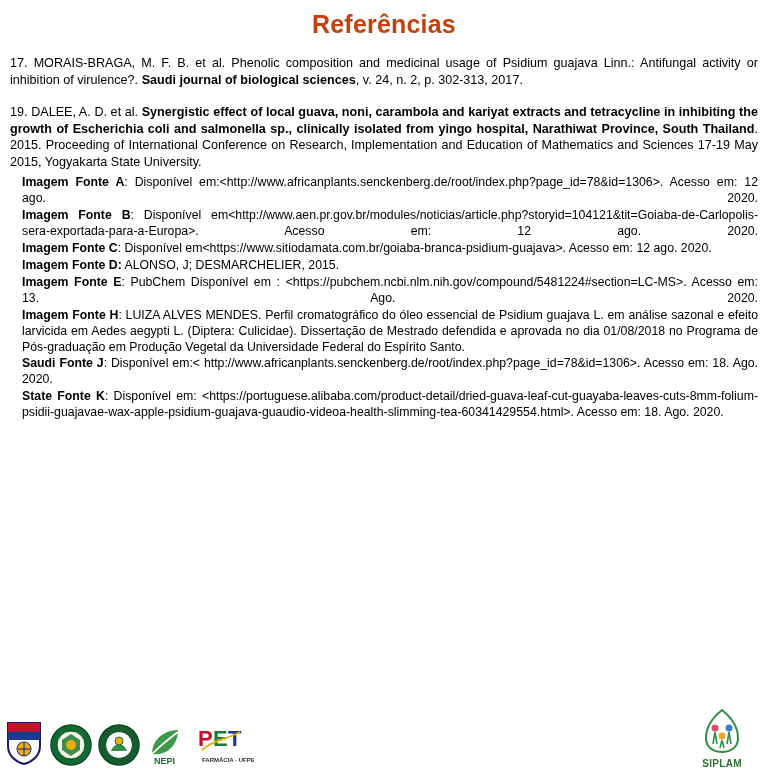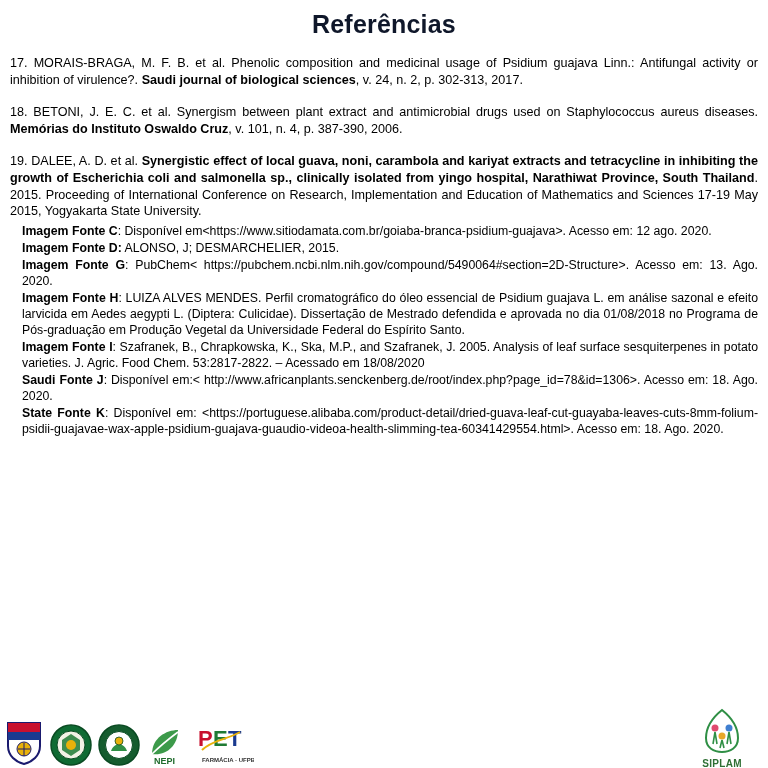--- a/index.html
+++ b/index.html
@@ -17,21 +17,21 @@
   }
   .page {
     width: 768px;
     height: 768px;
     box-sizing: border-box;
     padding: 8px 10px 0 10px;
     position: relative;
   }
   .title {
     text-align: center;
-    color: #0f172a;
+    color: #c2410c;
     font-size: 25px;
     font-weight: bold;
     margin: 2px 0 8px 0;
     letter-spacing: 0.2px;
   }
   .ref {
     font-size: 12.6px;
     line-height: 1.32;
     text-align: justify;
     margin: 16px 0 4px 0;
@@ -95,30 +95,30 @@
 </style>
 </head>
 <body>
 
 <div class="page">
 
   <div class="title">Referências</div>
 
   <div id="references-list">
       <div class="ref"><span>17. MORAIS-BRAGA, M. F. B. et al. Phenolic composition and medicinal usage of Psidium guajava Linn.: Antifungal activity or inhibition of virulence?. </span><b>Saudi journal of biological sciences</b><span>, v. 24, n. 2, p. 302-313, 2017.</span></div>
-      <div class="ref"><span>18. BETONI, J. E. C. et al. Synergism between plant extract and antimicrobial drugs used on Staphylococcus aureus diseases. </span><b>Memórias do Instituto Oswaldo Cruz</b><span>, v. 101, n. 4, p. 387-390, 2006.</span></div>
       <div class="ref"><span>19. DALEE, A. D. et al. </span><b>Synergistic effect of local guava, noni, carambola and kariyat extracts and tetracycline in inhibiting the growth of Escherichia coli and salmonella sp., clinically isolated from yingo hospital, Narathiwat Province, South Thailand</b><span>. 2015. Proceeding of International Conference on Research, Implementation and Education of Mathematics and Sciences 17-19 May 2015, Yogyakarta State University.</span></div>
     </div>
 
   <div id="sources-list">
+      <div class="src j"><b>Imagem    Fonte    A</b><span>:    Disponível    em:&lt;http://www.africanplants.senckenberg.de/root/index.php?page_id=78&amp;id=1306&gt;. Acesso em: 12 ago. 2020.</span></div>
+      <div class="src j"><b>Imagem    Fonte    B</b><span>:    Disponível    em&lt;http://www.aen.pr.gov.br/modules/noticias/article.php?storyid=104121&amp;tit=Goiaba-de-Carlopolis-sera-exportada-para-a-Europa&gt;. Acesso em: 12 ago. 2020.</span></div>
       <div class="src"><b>Imagem Fonte C</b><span>:  Disponível  em&lt;https://www.sitiodamata.com.br/goiaba-branca-psidium-guajava&gt;.  Acesso em: 12 ago. 2020.</span></div>
       <div class="src"><b>Imagem Fonte D:</b><span> ALONSO, J; DESMARCHELIER,  2015.</span></div>
-      <div class="src"><b> Imagem Fonte G</b><span>: PubChem&lt; https://pubchem.ncbi.nlm.nih.gov/compound/5490064#section=2D-Structure&gt;. Acesso em: 13. Ago. 2020.</span></div>
+      <div class="src j"><b>Imagem           Fonte           E</b><span>:           PubChem           Disponível           em           : &lt;https://pubchem.ncbi.nlm.nih.gov/compound/5481224#section=LC-MS&gt;. Acesso em: 13. Ago. 2020.</span></div>
       <div class="src"><b>Imagem Fonte H</b><span>: LUIZA ALVES MENDES.  Perfil cromatográfico do óleo essencial de Psidium guajava L. em análise sazonal e efeito larvicida em Aedes aegypti L. (Diptera: Culicidae). Dissertação de Mestrado defendida e aprovada no dia 01/08/2018 no Programa de Pós-graduação em Produção Vegetal da Universidade Federal do Espírito Santo.</span></div>
-      <div class="src"><b>Imagem Fonte I</b><span>: Szafranek, B., Chrapkowska, K., Ska, M.P., and Szafranek, J. 2005. Analysis of leaf surface sesquiterpenes in potato varieties. J. Agric. Food Chem. 53:2817-2822. – Acessado em 18/08/2020</span></div>
       <div class="src j"><b>Saudi    Fonte    J</b><span>:    Disponível    em:&lt;    http://www.africanplants.senckenberg.de/root/index.php?page_id=78&amp;id=1306&gt;. Acesso em: 18. Ago. 2020.</span></div>
       <div class="src"><b>State  Fonte  K</b><span>:  Disponível  em:  &lt;https://portuguese.alibaba.com/product-detail/dried-guava-leaf-cut-guayaba-leaves-cuts-8mm-folium-psidii-guajavae-wax-apple-psidium-guajava-guaudio-videoa-health-slimming-tea-60341429554.html&gt;. Acesso em: 18. Ago. 2020.</span></div>
     </div>
 
   <div class="footer">
     <div class="logos-left">
 
       <div class="logo logo-ufes">
         <svg width="40" height="46" viewBox="0 0 40 46" xmlns="http://www.w3.org/2000/svg">
           <path d="M4 3 H36 V26 C36 36 28 42 20 44 C12 42 4 36 4 26 Z" fill="#ffffff" stroke="#1a1a6e" stroke-width="2"></path>

